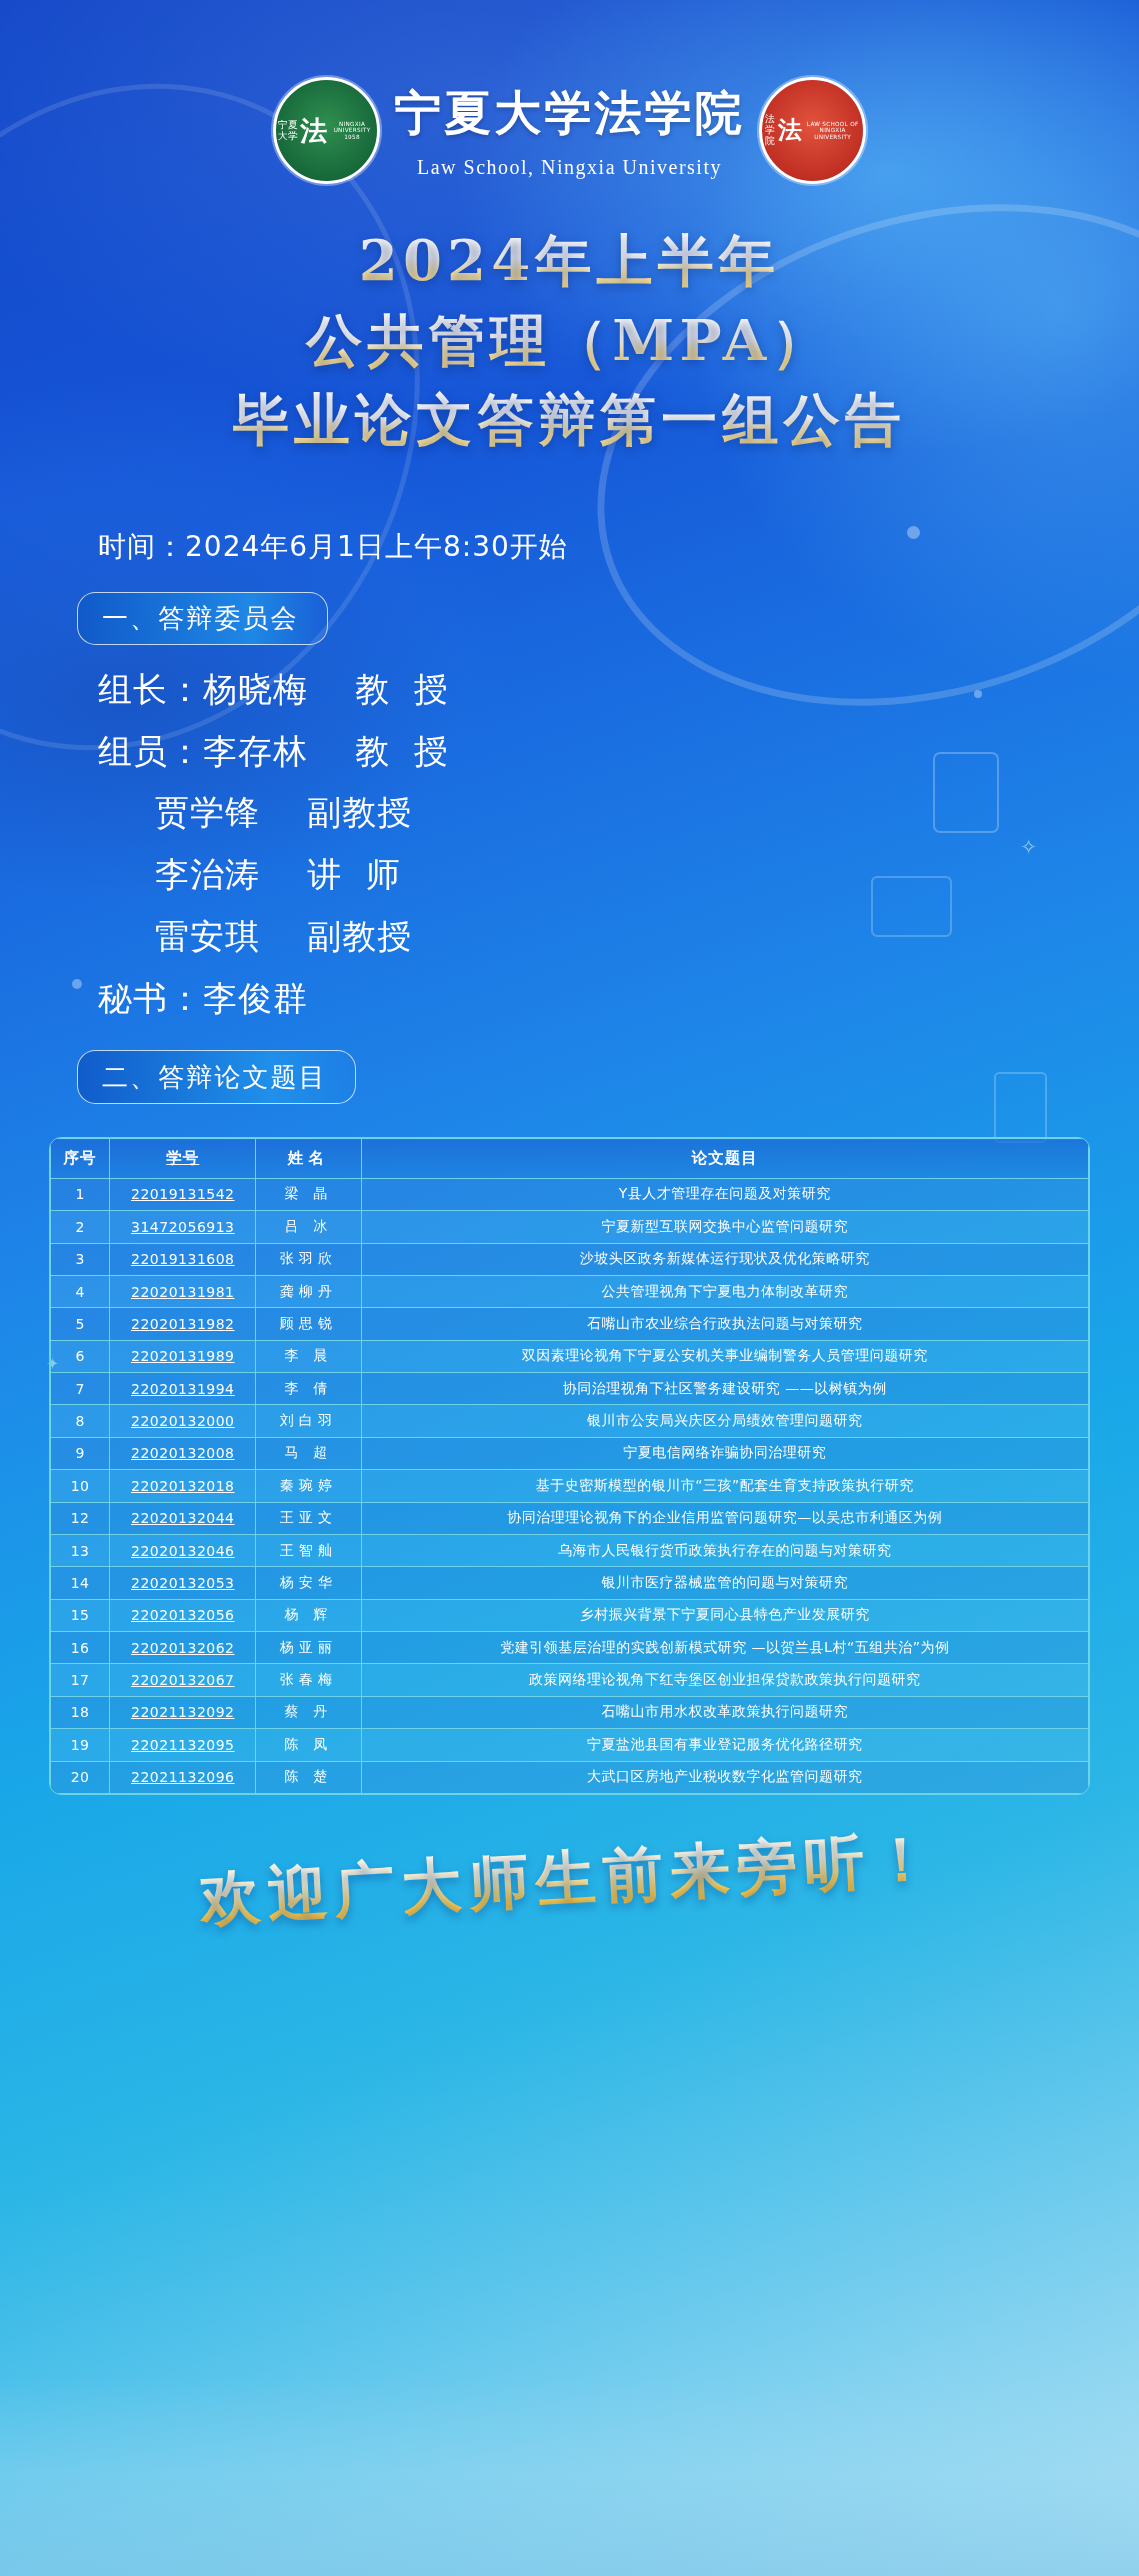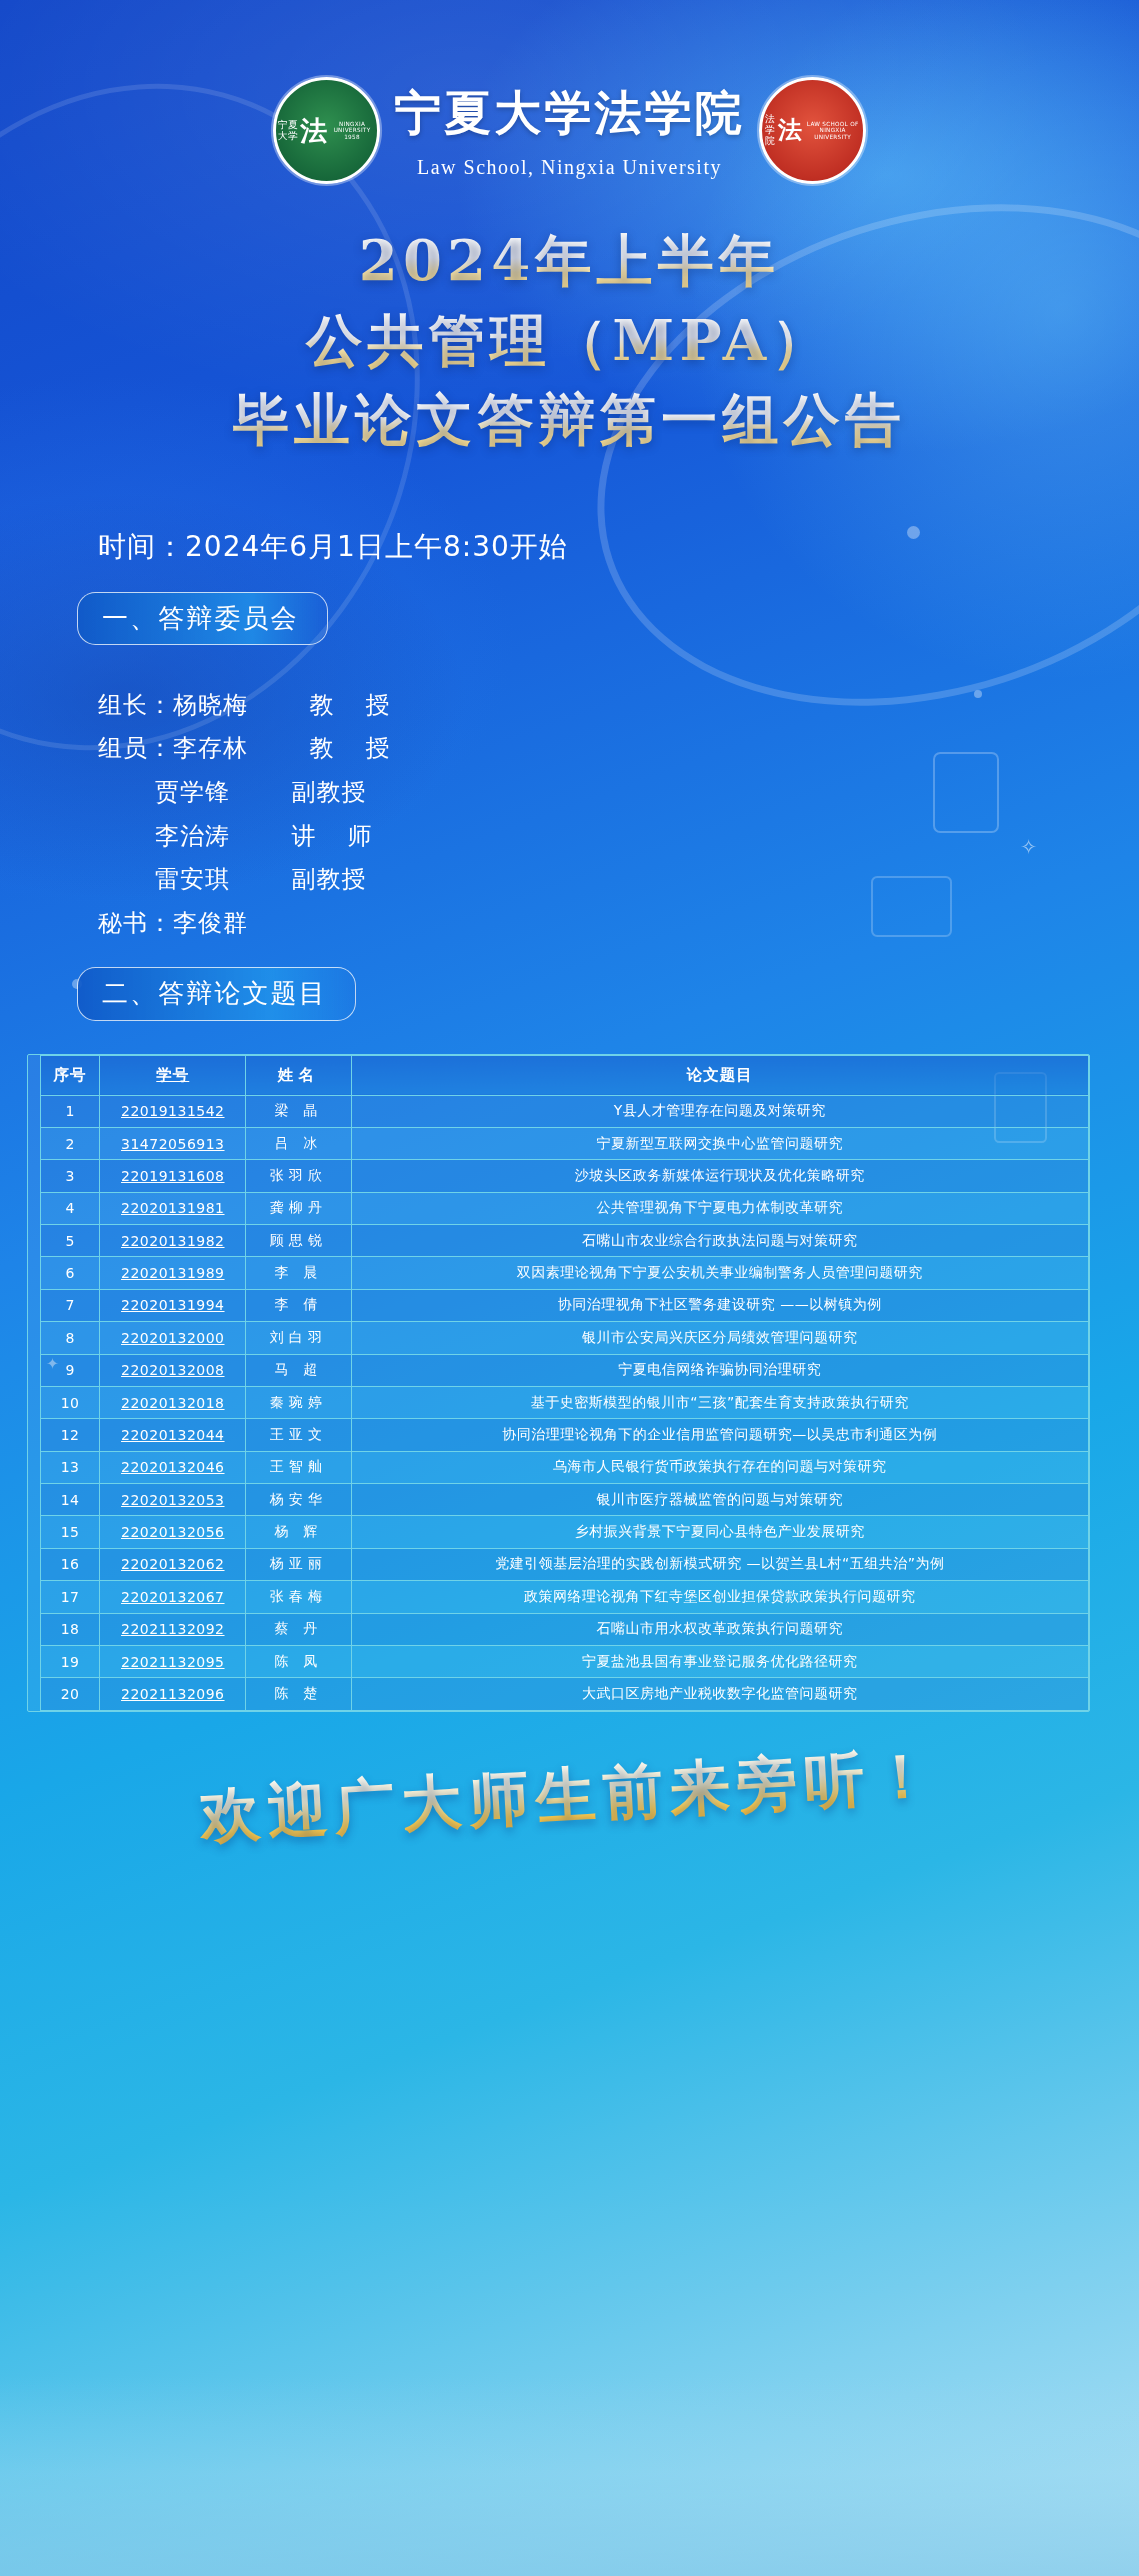--- a/index.html
+++ b/index.html
@@ -113,39 +113,37 @@
     border-radius:18.5px;
     background:linear-gradient(90deg,rgba(16,90,200,0.92) 0%, rgba(33,150,235,0.75) 70%, rgba(33,170,235,0.0) 100%);
     border:1.5px solid rgba(255,255,255,0.75);
     color:#ffffff;
     font-size:26px;
     letter-spacing:2.1px;
     white-space:nowrap;
   }
   .members{
     position:relative;
-    margin:30px 0 0 98px;
+    margin:4px 0 0 98px;
     color:#ffffff;
-    font-size:24px;
+    font-size:34px;
     line-height:1.82;
     letter-spacing:1px;
-    font-family:Liberation Mono, monospace;
   }
   .members .row{white-space:pre;}
   .indent{padding-left:57px;}
 
   
   .table-wrap{
     position:relative;
-    margin:24px 49px 0 27px;
+    margin:24px 49px 0 49px;
     border:1.5px solid #6fd3e8;
-    border-radius:2px;
+    border-radius:12px;
     overflow:hidden;
     background:rgba(255,255,255,0.06);
-    padding-left:12px;
   }
   table{
     width:100%;
     border-collapse:collapse;
     color:#ffffff;
     font-size:14px;
     font-family:"DejaVu Sans","Liberation Sans",sans-serif;
   }
   thead th{
     background:linear-gradient(180deg,rgba(20,100,210,0.65),rgba(20,120,215,0.5));

